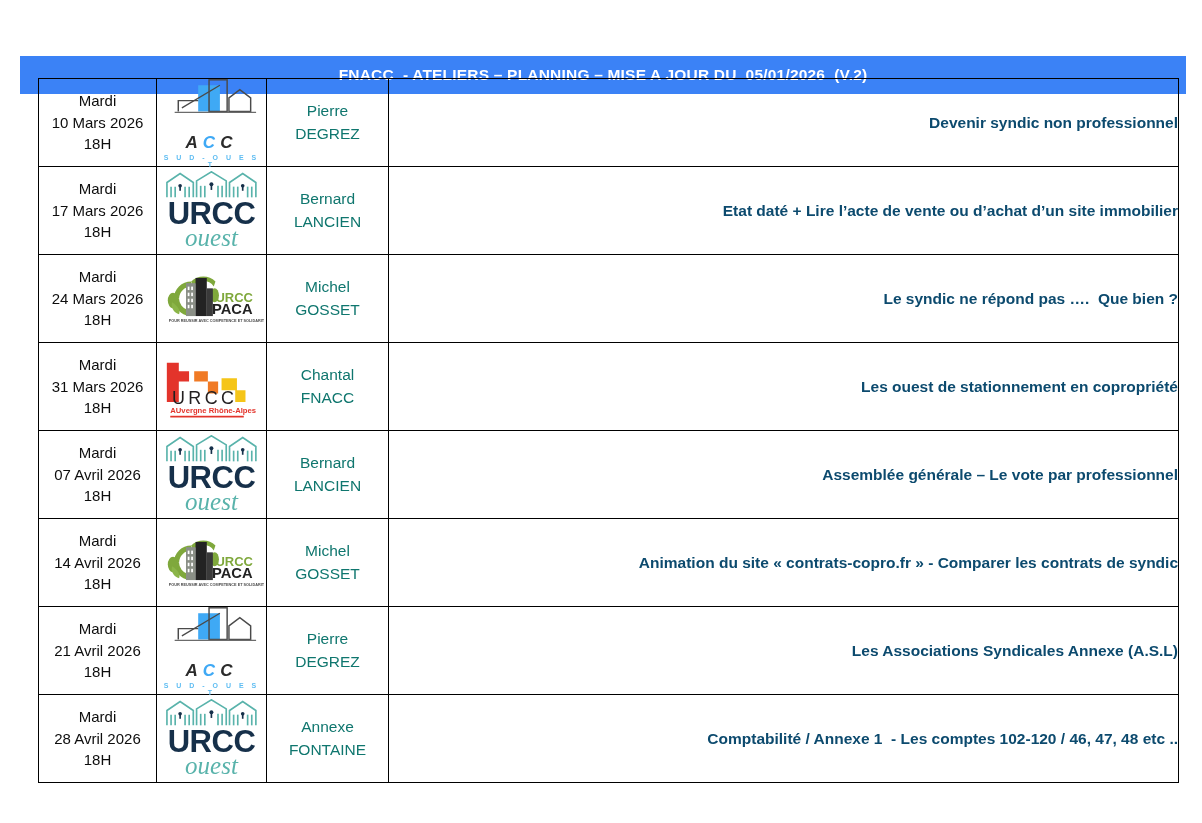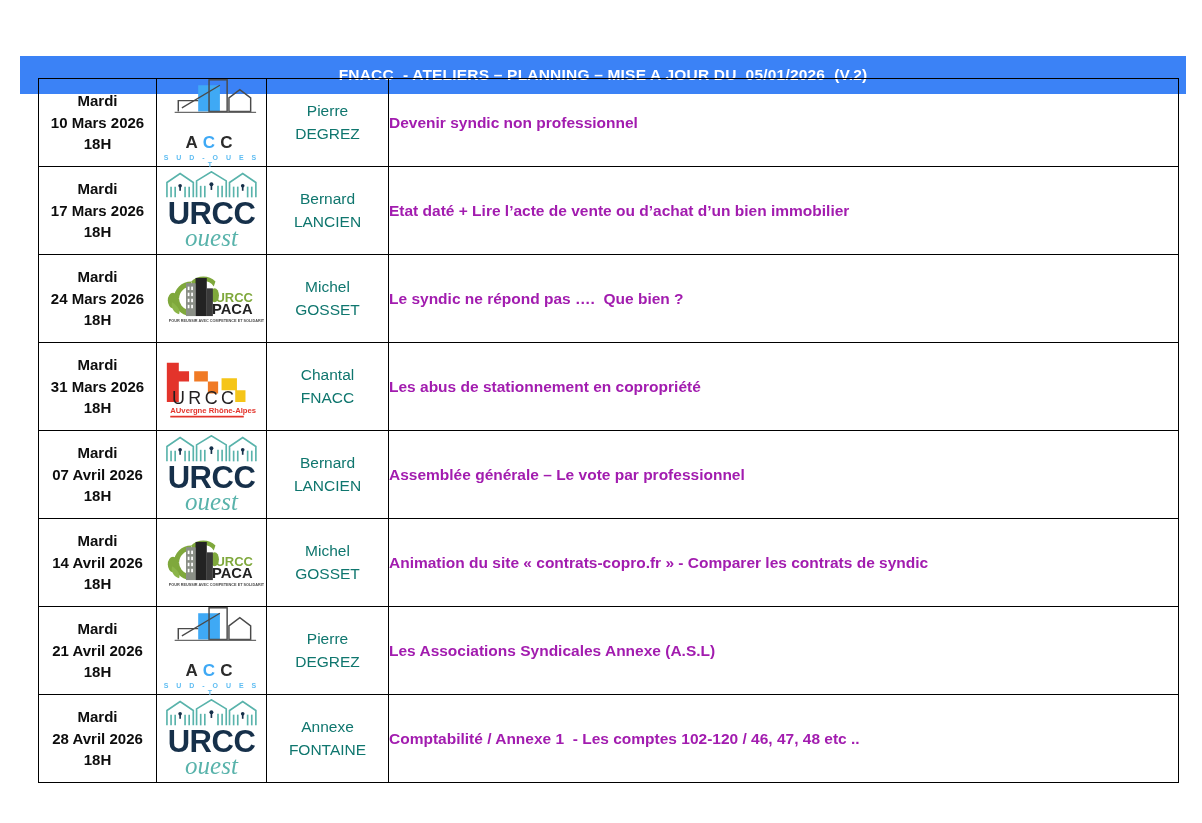--- a/index.html
+++ b/index.html
@@ -62,34 +62,33 @@
   .col-topic  { width: 790px; }
 
   .row { height: 88px; }
 
   .date-cell {
     text-align: center;
     font-size: 15px;
     line-height: 1.45;
     color: #0d0d0d;
     white-space: pre-line;
-    font-weight: bold;
   }
   .name-cell {
     text-align: center;
     font-size: 15.5px;
     line-height: 1.45;
     color: #0f766e;
     white-space: pre-line;
   }
   .topic-cell {
-    text-align: left;
+    text-align: right;
     font-size: 15.5px;
     font-weight: bold;
-    color: #a21caf;
+    color: #0c4a6e;
     padding: 0 14px;
     white-space: pre-wrap;
   }
   .logo-cell {
     text-align: center;
   }
   .logo-wrap {
     display: flex;
     align-items: center;
     justify-content: center;
@@ -99,20 +98,21 @@
   
   .acc-logo { width: 100px; text-align: center; }
   .acc-mark { height: 38px; display:block; margin: 0 auto; }
   .acc-word {
     font-size: 17px;
     font-weight: bold;
     letter-spacing: 5px;
     line-height: 1;
     margin-top: 18px;
     font-family: "Liberation Sans", sans-serif;
+    font-style: italic;
   }
   .acc-word .k { color: #2b2b2b; }
   .acc-word .b { color: #3FA9F5; }
   .acc-sub {
     font-size: 7px;
     letter-spacing: 3px;
     color: #5FBDF2;
     font-weight: bold;
     margin-top: 3px;
     font-family: "Liberation Sans", sans-serif;
@@ -222,21 +222,21 @@
                     <rect x="97" y="18" width="2" height="6"></rect>
                 </g>
               </svg>
               <div class="urcc-word">URCC</div>
               <div class="urcc-sub">ouest</div>
             </div>
           </div>
         </td>
         <td class="name-cell">Bernard
 LANCIEN</td>
-        <td class="topic-cell">Etat daté + Lire l’acte de vente ou d’achat d’un bien immobilier</td>
+        <td class="topic-cell">Etat daté + Lire l’acte de vente ou d’achat d’un site immobilier</td>
       </tr>
 
       <tr class="row">
         <td class="date-cell">Mardi
 24 Mars 2026
 18H</td>
         <td class="logo-cell">
           <div class="logo-wrap">
             <div class="paca-logo">
               <svg viewBox="0 0 120 64" width="104" height="56">
@@ -284,21 +284,21 @@
                 <path d="M72 30 L90 30 L90 44 L100 44 L100 58 L88 58 L88 44 L72 44 Z" fill="#F5C518"></path>
                 <text x="14" y="60" font-family="Liberation Sans, sans-serif" font-size="21" font-weight="normal" fill="#231f20" letter-spacing="4">URCC</text>
                 <text x="12" y="71" font-family="Liberation Sans, sans-serif" font-size="9" font-weight="bold" fill="#E3342B">AUvergne Rhône-Alpes</text>
                 <rect x="12" y="74" width="86" height="2" fill="#E3342B"></rect>
               </svg>
             </div>
           </div>
         </td>
         <td class="name-cell">Chantal
 FNACC</td>
-        <td class="topic-cell">Les abus de stationnement en copropriété</td>
+        <td class="topic-cell">Les ouest de stationnement en copropriété</td>
       </tr>
 
       <tr class="row">
         <td class="date-cell">Mardi
 07 Avril  2026
 18H</td>
         <td class="logo-cell">
           <div class="logo-wrap">
             <div class="urcc-logo">
               <svg class="urcc-mark" viewBox="0 0 120 34">

